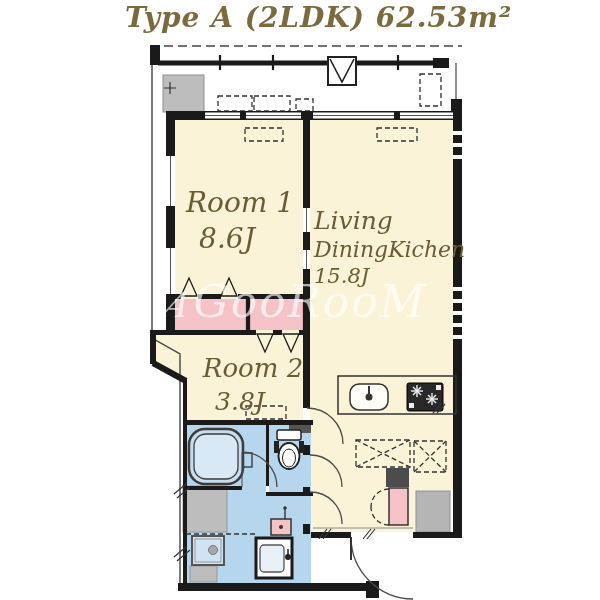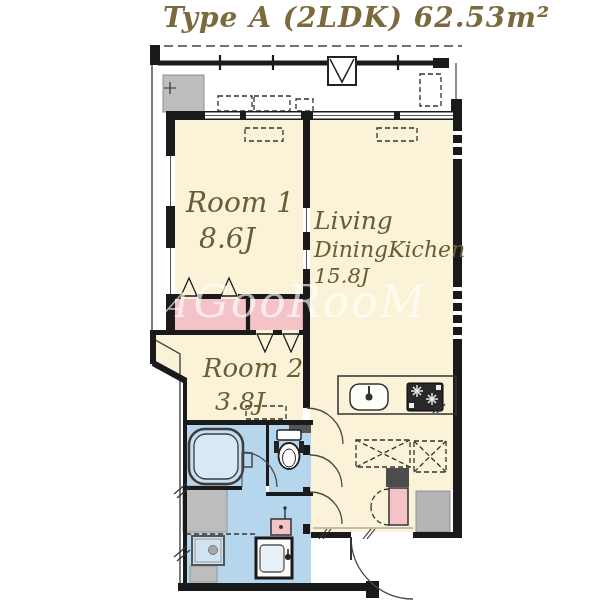--- a/index.html
+++ b/index.html
@@ -1,20 +1,20 @@
 <!DOCTYPE html>
 <html><head>
 <meta charset="utf-8">
 <style>
   html,body{margin:0;padding:0;background:#ffffff;}
   #stage{position:relative;width:600px;height:600px;background:#ffffff;overflow:hidden;
          font-family:"Liberation Sans", sans-serif;}
   #title{position:absolute;left:125px;top:1px;width:350px;text-align:center;
          font-family:"DejaVu Serif", serif;font-style:italic;font-weight:bold;
-         font-size:28px;color:#7c6a3f;letter-spacing:1px;z-index:3;white-space:nowrap;margin-left:38px;}
+         font-size:28px;color:#7c6a3f;letter-spacing:1px;z-index:3;white-space:nowrap;}
   #plan-svg{position:absolute;left:0;top:0;z-index:1;}
   #watermark{position:absolute;left:165px;top:276px;z-index:2;white-space:nowrap;
              font-family:"DejaVu Serif", serif;font-style:italic;
              font-size:44px;color:rgba(255,255,255,0.65);letter-spacing:2px;
              pointer-events:none;}
   #watermark .wm-prefix{display:inline-block;transform:skewX(-18deg);font-size:34px;margin-right:2px;}
   .plan-label{font-family:"DejaVu Serif", serif;font-style:italic;fill:#6a5c34;}
   .wall{fill:#1a1a1a;}
   .dash{stroke:#333;stroke-width:1.3;fill:none;stroke-dasharray:5 3;}
   .arc{stroke:#4a4a4a;stroke-width:1.3;fill:none;}

